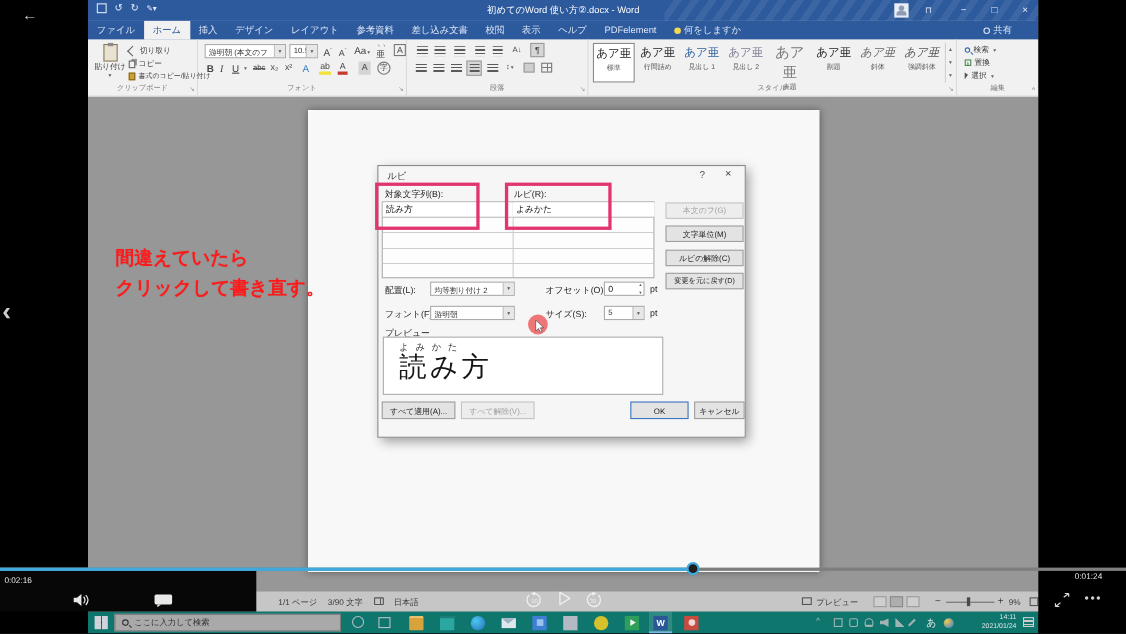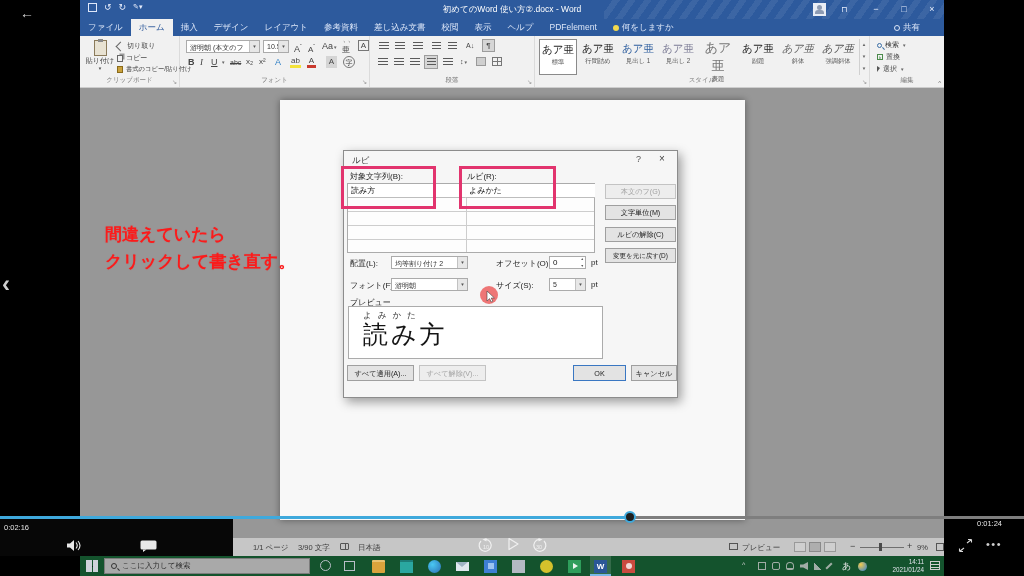--- a/index.html
+++ b/index.html
@@ -51,21 +51,21 @@
   .redframe{border:3px solid #e2346e;z-index:12;background:transparent}
   .grid{border:1px solid #ababab;background-color:#fdfdfd;
         background-image:linear-gradient(to right,#cdcdcd,#cdcdcd),
                          repeating-linear-gradient(to bottom,transparent 0 13px,#cdcdcd 13px 14px);
         background-size:1px 100%,100% 100%;background-position:118px 0,0 0;background-repeat:no-repeat,repeat}
   .prevruby{font-size:8.5px;letter-spacing:6px;color:#333}
   .prevmain{font-family:"Liberation Serif","DejaVu Serif",serif;font-size:25px;letter-spacing:3px;color:#151515;line-height:26px}
   
   .statusbar{left:0;top:538px;width:864px;height:18px;background:#c6c6c6;font-size:7.5px;color:#3a3a3a;z-index:2}
   
-  .taskbar{left:0;top:556px;width:864px;height:20px;background:#14532d;z-index:2}
+  .taskbar{left:0;top:556px;width:864px;height:20px;background:#0f766e;z-index:2}
   .ti{position:absolute;top:3.5px;width:13px;height:13px}
   .trayi{position:absolute;top:6px;width:8px;height:8px;border:1px solid #c3c3c3;opacity:.8}
   
   .ovl{z-index:40}
   .ptime{font-size:7.5px;color:#e6e6e6}
   svg{display:block}
 </style>
 </head>
 <body>
 

